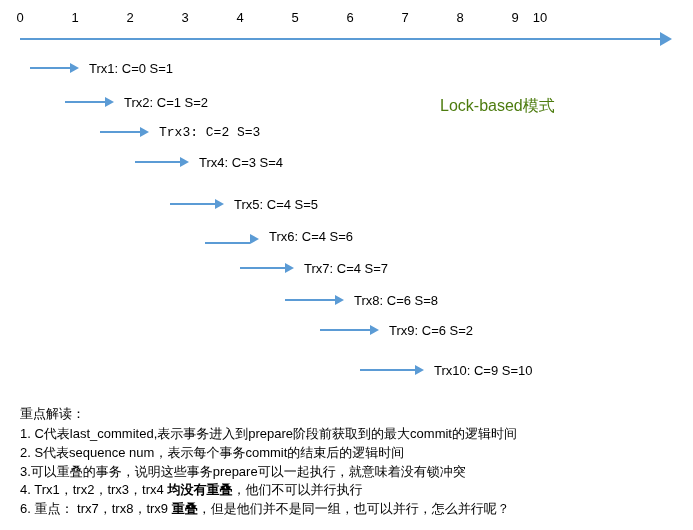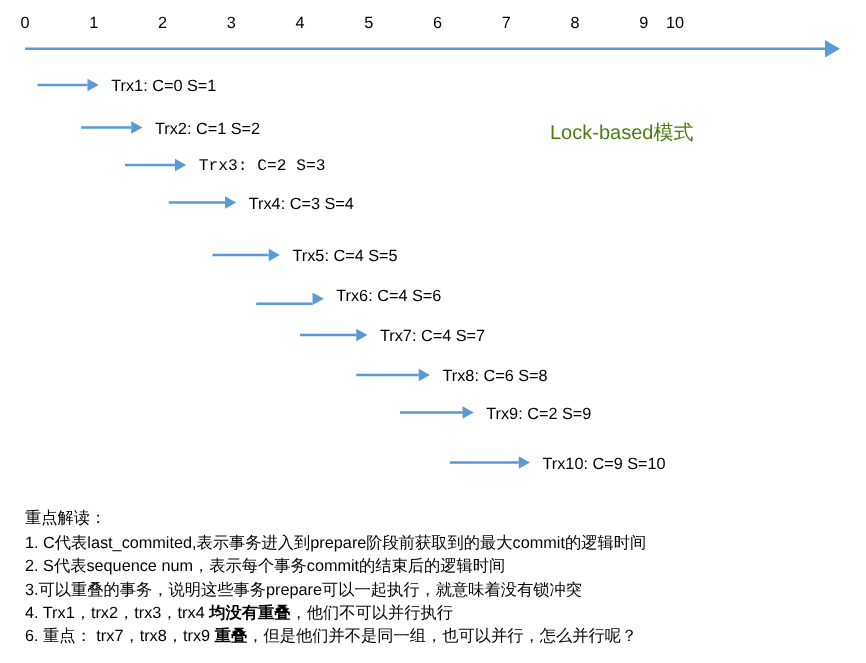--- a/index.html
+++ b/index.html
@@ -78,21 +78,21 @@
         <div class="trx-label">Trx7: C=4 S=7</div>
       </div>
       <div class="trx-row" style="top: 290px; left: 285px;">
         <div class="trx-arrow-line" style="width: 50px;"></div>
         <div class="trx-arrow-head"></div>
         <div class="trx-label">Trx8: C=6 S=8</div>
       </div>
       <div class="trx-row" style="top: 320px; left: 320px;">
         <div class="trx-arrow-line" style="width: 50px;"></div>
         <div class="trx-arrow-head"></div>
-        <div class="trx-label">Trx9: C=2 S=9</div>
+        <div class="trx-label">Trx9: C=6 S=2</div>
       </div>
       <div class="trx-row" style="top: 360px; left: 360px;">
         <div class="trx-arrow-line" style="width: 55px;"></div>
         <div class="trx-arrow-head"></div>
         <div class="trx-label">Trx10: C=9 S=10</div>
       </div>
     </div>
 
   <div class="mode-label">Lock-based模式</div>
 

